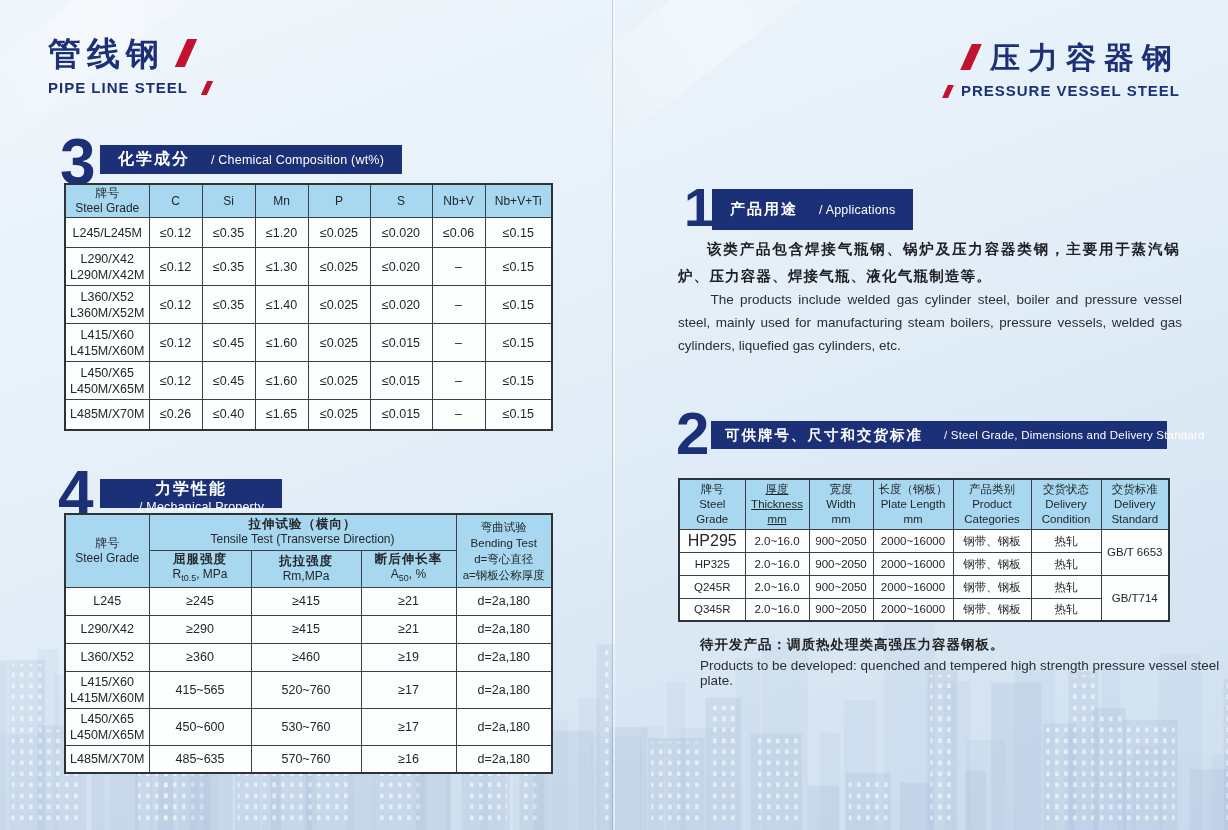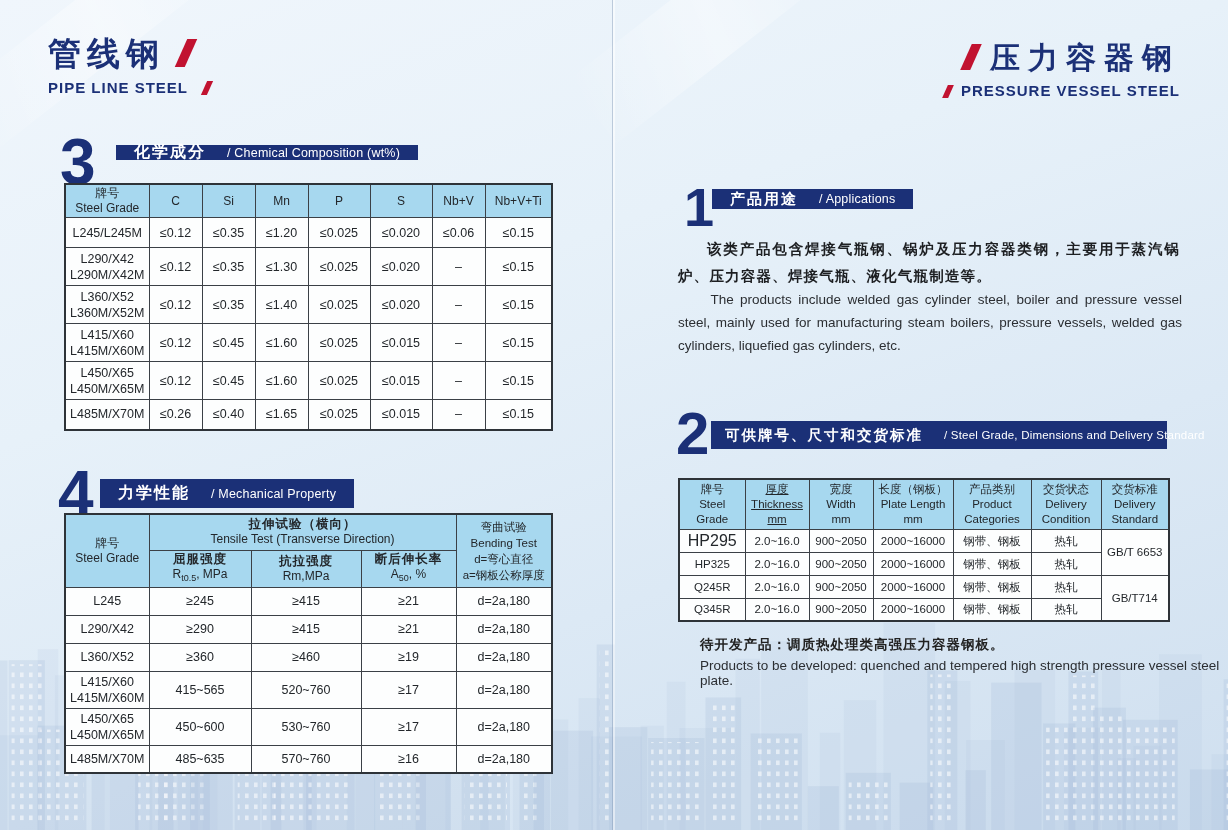--- a/index.html
+++ b/index.html
@@ -146,21 +146,21 @@
 <div class="abs streak" style="left:560px;top:-20px;width:300px;height:80px;"></div>
 <div class="abs fold"></div>
 <div class="abs fold2"></div>
 
 <div class="abs" style="left:48px;top:36px;">
   <div class="title-cn"><span>管线钢</span><span class="slash big"></span></div>
   <div class="title-en"><span>PIPE LINE STEEL</span><span class="slash small"></span></div>
 </div>
 
 <div class="abs big-num" style="left:60px;top:130px;font-size:64px;">3</div>
-<div class="abs banner" style="left:116px;top:145px;height:15px;">
+<div class="abs banner" style="left:100px;top:145px;height:29px;">
   <span class="cn">化学成分</span>
   <span class="en">/ Chemical Composition (wt%)</span>
 </div>
 
 <table class="tbl" style="left:64px;top:183px;width:487px;">
   <colgroup>
       <col style="width:84px">
       <col style="width:53px">
       <col style="width:53px">
       <col style="width:53px">
@@ -244,21 +244,21 @@
       <td>≤1.65</td>
       <td>≤0.025</td>
       <td>≤0.015</td>
       <td>–</td>
       <td>≤0.15</td>
     </tr>
   </tbody>
 </table>
 
 <div class="abs big-num" style="left:58px;top:462px;font-size:64px;">4</div>
-<div class="abs banner" style="left:100px;top:479px;height:29px;">
+<div class="abs banner" style="left:100px;top:479px;height:29px;flex-direction:column;">
   <span class="cn">力学性能</span>
   <span class="en">/ Mechanical Property</span>
 </div>
 
 <table class="tbl" style="left:64px;top:513px;width:487px;">
   <colgroup>
       <col style="width:84px">
       <col style="width:102px">
       <col style="width:110px">
       <col style="width:95px">
@@ -339,21 +339,21 @@
     </tr>
   </tbody>
 </table>
 
 <div class="abs right-title" style="right:48px;top:40px;">
   <div class="title-cn" style="font-size:30px;letter-spacing:8px;"><span class="slash bigR"></span><span>压力容器钢</span></div>
   <div class="title-en"><span class="slash smallR"></span><span>PRESSURE VESSEL STEEL</span></div>
 </div>
 
 <div class="abs big-num" style="left:684px;top:180px;font-size:54px;">1</div>
-<div class="abs banner" style="left:712px;top:189px;height:20px;">
+<div class="abs banner" style="left:712px;top:189px;height:41px;">
   <span class="cn" style="font-size:15px;">产品用途</span>
   <span class="en">/ Applications</span>
 </div>
 
 <div class="abs para-cn" style="left:678px;top:236px;width:502px;">该类产品包含焊接气瓶钢、锅炉及压力容器类钢，主要用于蒸汽锅炉、压力容器、焊接气瓶、液化气瓶制造等。</div>
 <div class="abs para-en" style="left:678px;top:288px;width:504px;">The products include welded gas cylinder steel, boiler and pressure vessel steel, mainly used for manufacturing steam boilers, pressure vessels, welded gas cylinders, liquefied gas cylinders, etc.</div>
 
 <div class="abs big-num" style="left:676px;top:404px;font-size:60px;">2</div>
 <div class="abs banner sm" style="left:711px;top:421px;height:28px;width:456px;padding:0 14px;">
   <span class="cn">可供牌号、尺寸和交货标准</span>

